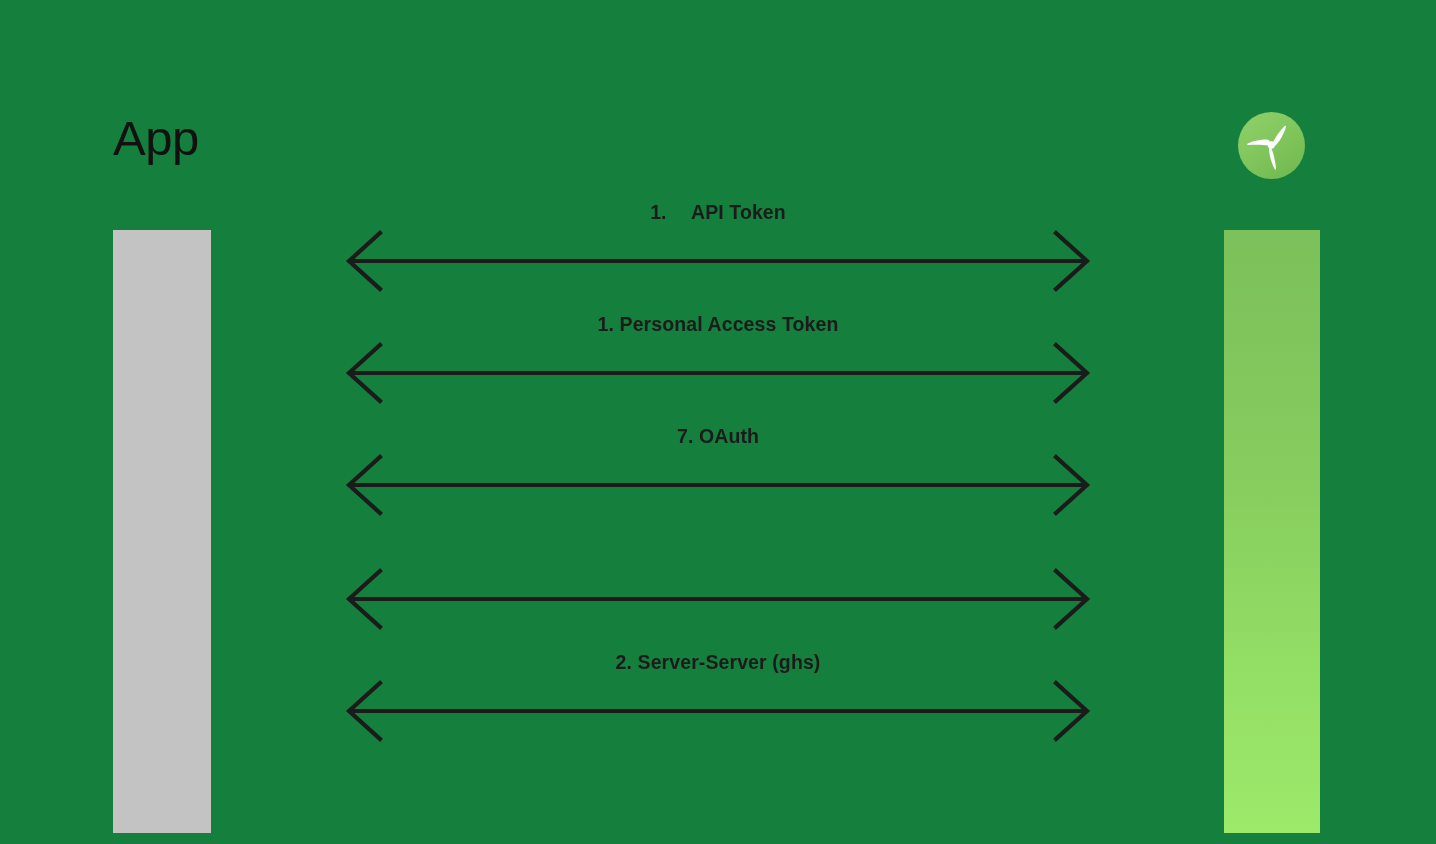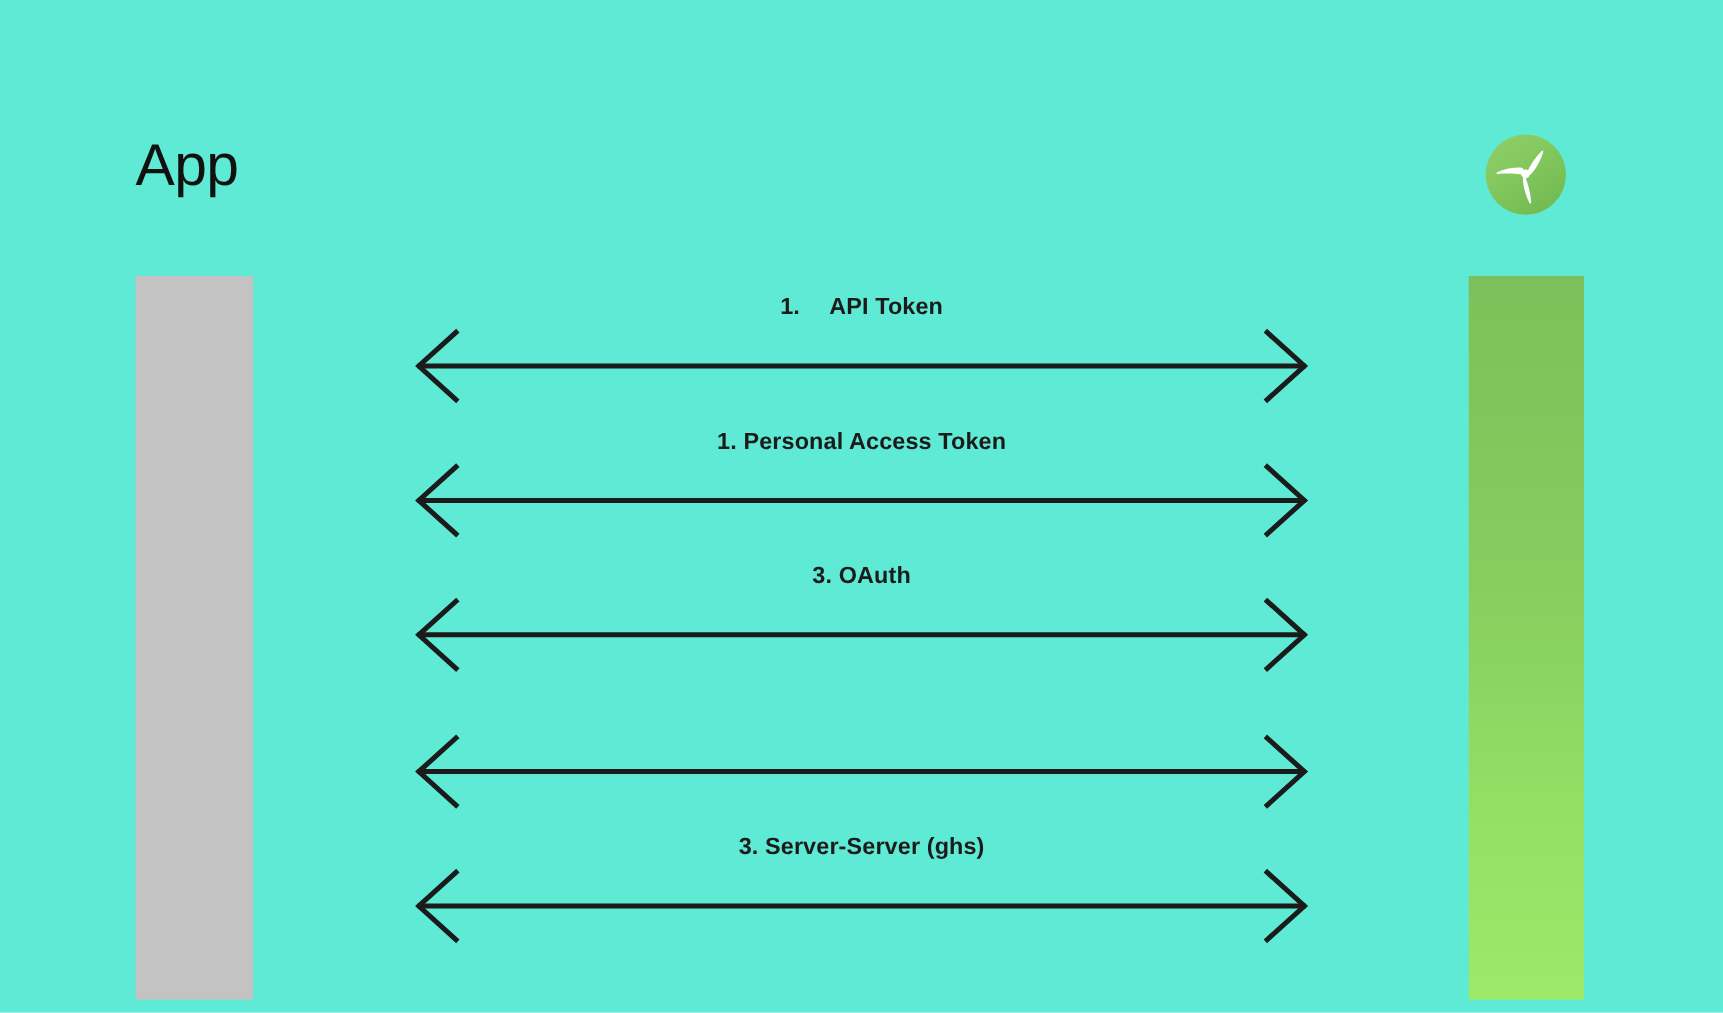--- a/index.html
+++ b/index.html
@@ -10,21 +10,21 @@
   }
   body {
     font-family: "Liberation Sans", sans-serif;
     -webkit-font-smoothing: antialiased;
   }
 
   #canvas {
     position: relative;
     width: 1436px;
     height: 844px;
-    background: #5eead4;
+    background: #15803d;
     overflow: hidden;
   }
 
   
   .actor-title {
     position: absolute;
     left: 113px;
     top: 113px;
     font-size: 49px;
     font-weight: 300;
@@ -62,21 +62,20 @@
     background: linear-gradient(to bottom, #7bc05a 0%, #86cc5e 40%, #93de65 72%, #9de96a 100%);
   }
 
   
   .messages {
     position: absolute;
     left: 0;
     top: 0;
     width: 1436px;
     height: 704px;
-    margin-top: 44px;
   }
 
   .message {
     position: absolute;
     left: 340px;
     width: 756px;
     height: 96px;
   }
 
   .message-label {
@@ -158,21 +157,21 @@
           <svg viewBox="0 0 756 62" xmlns="http://www.w3.org/2000/svg">
             <g fill="none" stroke="#1b1b1b" stroke-width="4.2" stroke-linecap="square" stroke-linejoin="miter">
               <line x1="10" y1="31" x2="746" y2="31"></line>
               <polyline points="40,3 9,31 40,59"></polyline>
               <polyline points="716,3 747,31 716,59"></polyline>
             </g>
           </svg>
         </div>
       </div>
       <div class="message" style="top: 424px;">
-        <div class="message-label">3. OAuth</div>
+        <div class="message-label">7. OAuth</div>
         <div class="message-arrow">
           <svg viewBox="0 0 756 62" xmlns="http://www.w3.org/2000/svg">
             <g fill="none" stroke="#1b1b1b" stroke-width="4.2" stroke-linecap="square" stroke-linejoin="miter">
               <line x1="10" y1="31" x2="746" y2="31"></line>
               <polyline points="40,3 9,31 40,59"></polyline>
               <polyline points="716,3 747,31 716,59"></polyline>
             </g>
           </svg>
         </div>
       </div>
@@ -181,21 +180,21 @@
           <svg viewBox="0 0 756 62" xmlns="http://www.w3.org/2000/svg">
             <g fill="none" stroke="#1b1b1b" stroke-width="4.2" stroke-linecap="square" stroke-linejoin="miter">
               <line x1="10" y1="31" x2="746" y2="31"></line>
               <polyline points="40,3 9,31 40,59"></polyline>
               <polyline points="716,3 747,31 716,59"></polyline>
             </g>
           </svg>
         </div>
       </div>
       <div class="message" style="top: 650px;">
-        <div class="message-label">3. Server-Server (ghs)</div>
+        <div class="message-label">2. Server-Server (ghs)</div>
         <div class="message-arrow">
           <svg viewBox="0 0 756 62" xmlns="http://www.w3.org/2000/svg">
             <g fill="none" stroke="#1b1b1b" stroke-width="4.2" stroke-linecap="square" stroke-linejoin="miter">
               <line x1="10" y1="31" x2="746" y2="31"></line>
               <polyline points="40,3 9,31 40,59"></polyline>
               <polyline points="716,3 747,31 716,59"></polyline>
             </g>
           </svg>
         </div>
       </div>

